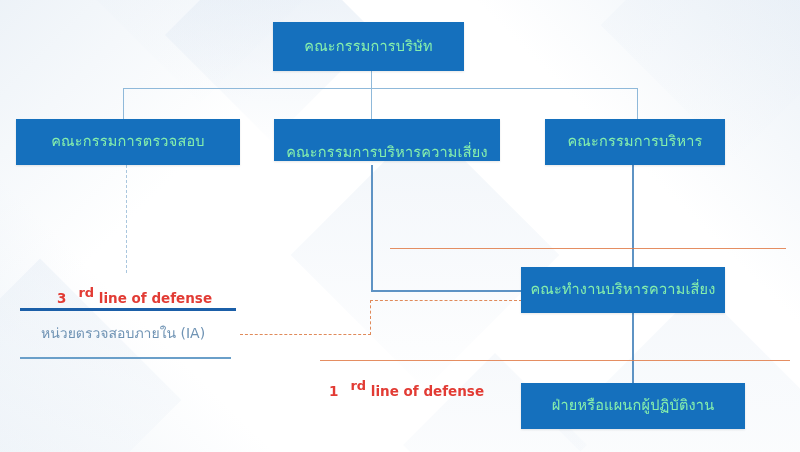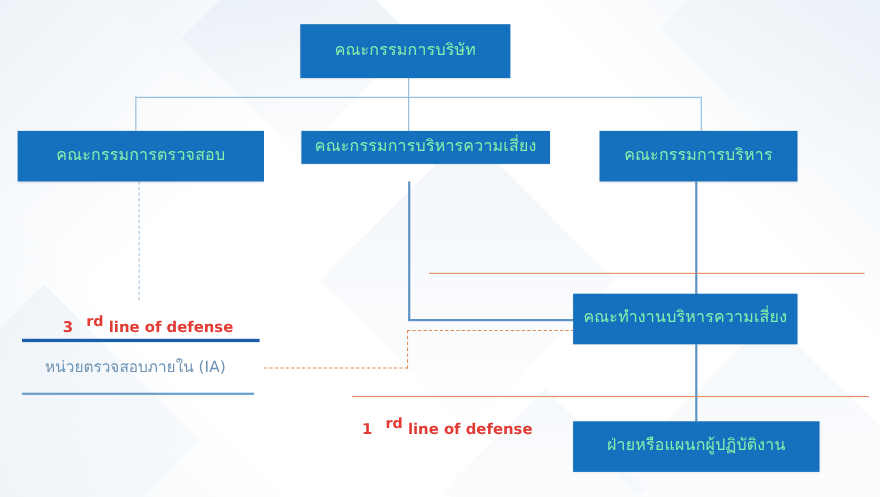--- a/index.html
+++ b/index.html
@@ -115,21 +115,21 @@
   <div class="line blue-rule-thin" style="left:20px;top:357px;width:211px;"></div>
 
   <div class="box" style="left:273px;top:22px;width:191px;height:49px;">
     <span>คณะกรรมการบริษัท</span>
   </div>
 
   <div class="box" style="left:16px;top:119px;width:224px;height:46px;">
     <span>คณะกรรมการตรวจสอบ</span>
   </div>
 
-  <div class="box" style="left:274px;top:119px;width:226px;height:30px;">
+  <div class="box" style="left:274px;top:119px;width:226px;height:42px;align-items:flex-end;">
     <span>คณะกรรมการบริหารความเสี่ยง</span>
   </div>
 
   <div class="box" style="left:545px;top:119px;width:180px;height:46px;">
     <span>คณะกรรมการบริหาร</span>
   </div>
 
   <div class="box" style="left:521px;top:267px;width:204px;height:46px;font-family:Liberation Serif, serif;">
     <span>คณะทำงานบริหารความเสี่ยง</span>
   </div>

